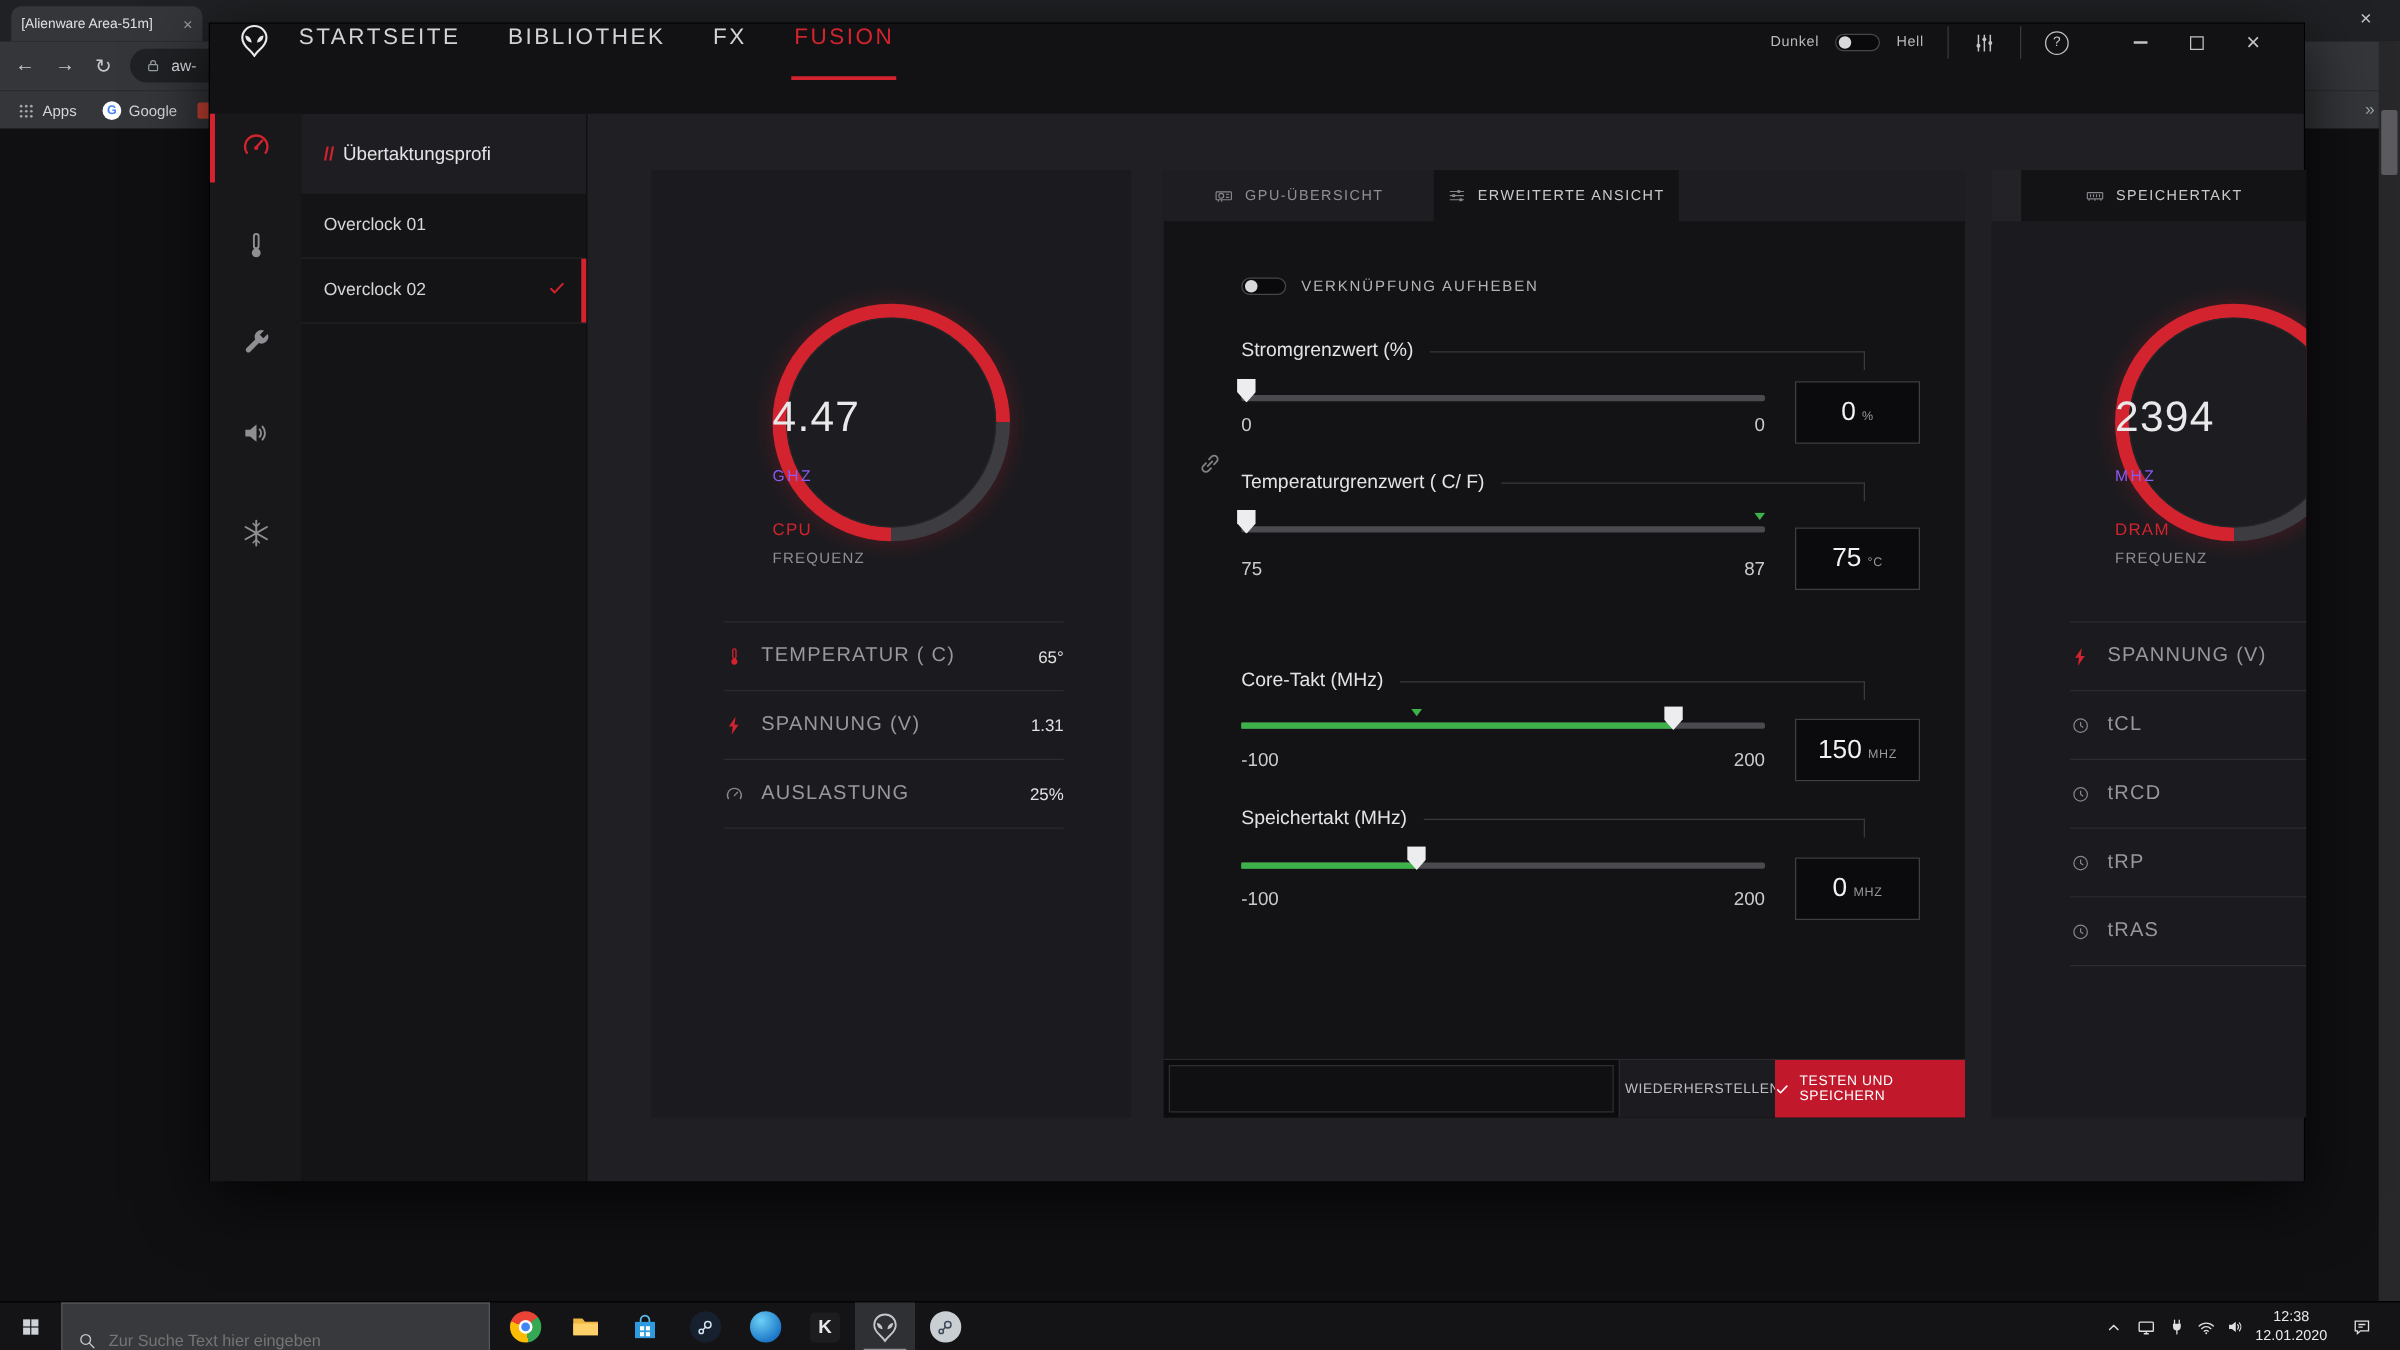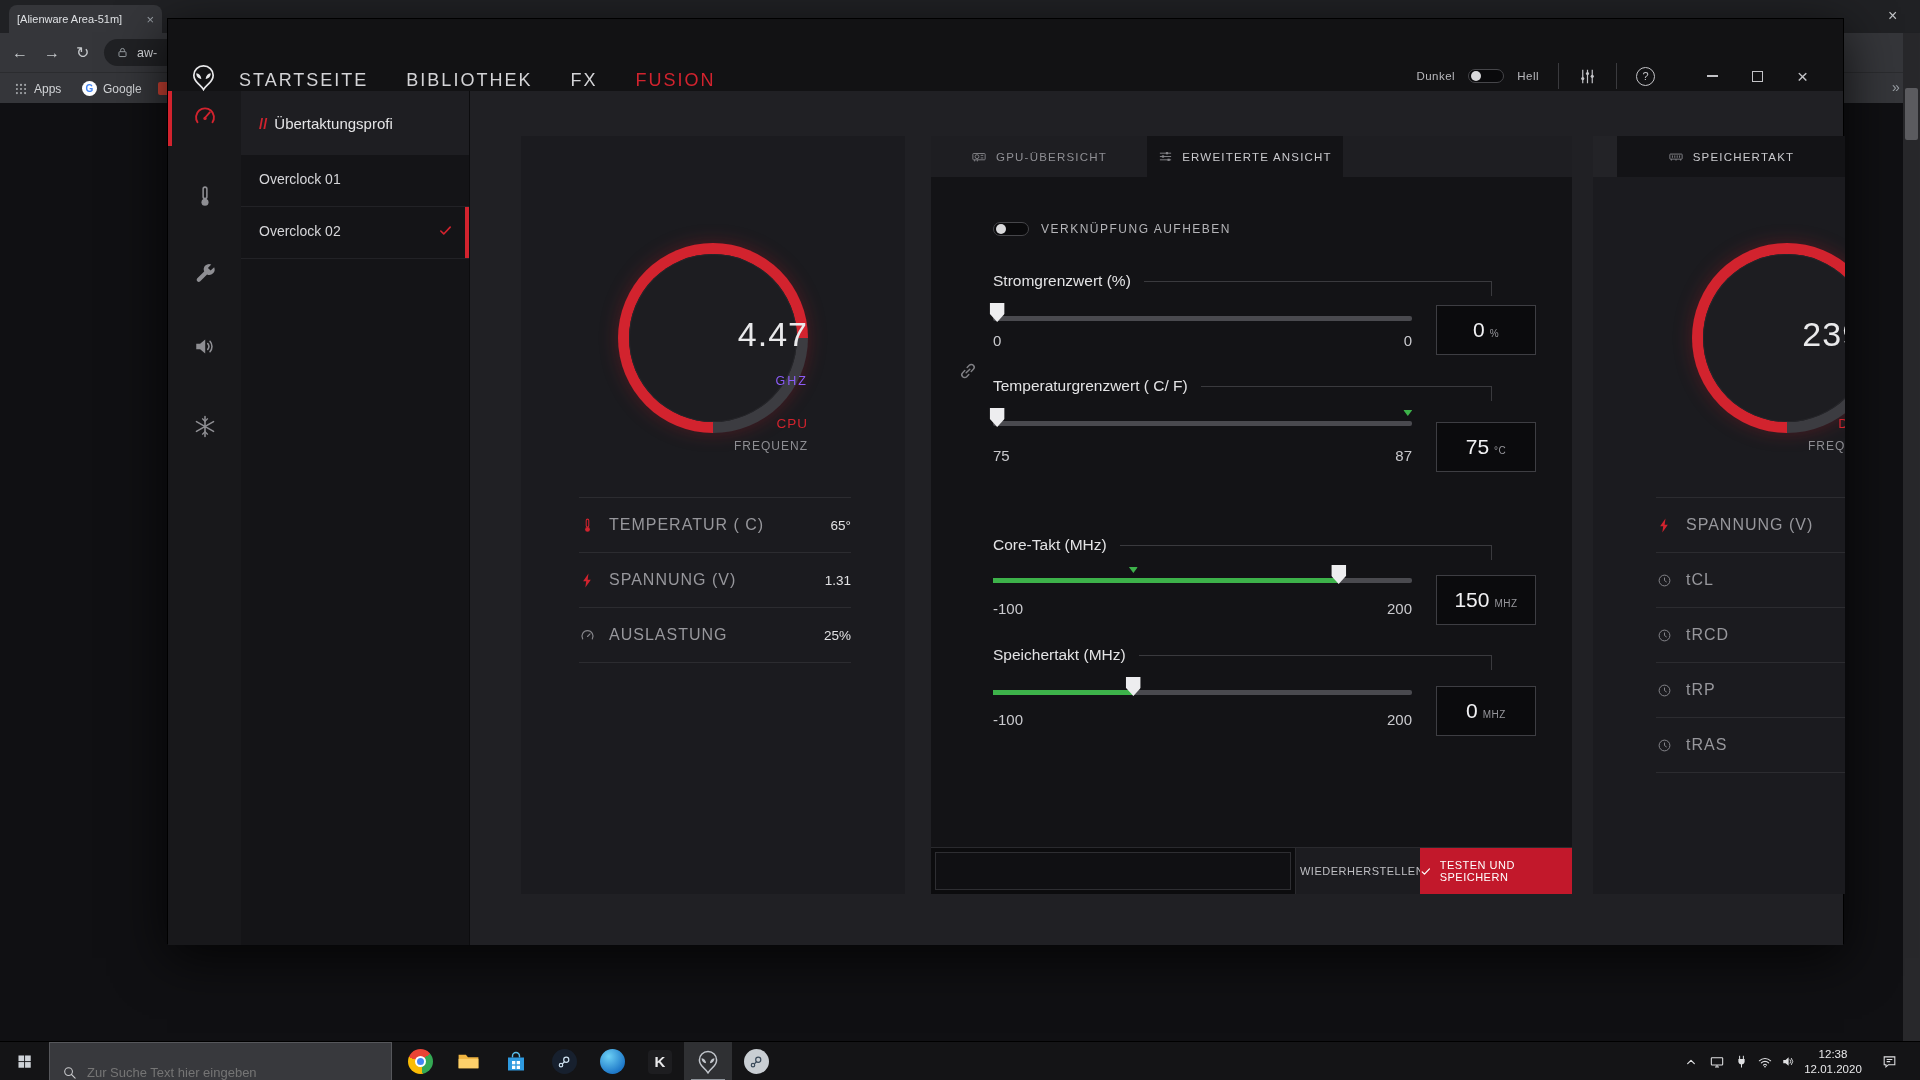--- a/index.html
+++ b/index.html
@@ -24,21 +24,21 @@
   .bm-over{position:absolute;left:1892px;top:6px;font-size:14px;color:#9aa0a6}
   #chr-page{position:absolute;left:0;top:103px;width:1920px;height:938px;background:#101013}
   #chr-scroll{position:absolute;left:1903px;top:33px;width:17px;height:1008px;background:#28282b}
   #chr-thumb{position:absolute;left:2px;top:55px;width:13px;height:52px;background:#5c5c60;border-radius:2px}
 
   .bgp-label{position:absolute;left:324px;top:948px;font-size:12.5px;font-weight:bold;color:#ebebed}
   .bgp-value{position:absolute;left:316px;top:967px;font-size:12.5px;color:#96969a}
 
   
   #app{position:absolute;left:167px;top:18px;width:1677px;height:926px;background:#1a1a1d;border:1px solid #000;box-shadow:0 14px 50px rgba(0,0,0,.75);z-index:5}
-  #aw-titlebar{height:72px;background:#121214;display:flex;align-items:flex-end;position:relative}
+  #aw-titlebar{height:72px;background:#121214;display:flex;align-items:flex-start;position:relative}
   .aw-logo{margin-left:22px;color:#e8e8ea}
   #aw-nav{display:flex;margin-left:22px;gap:38px}
   .nav-item{font-size:18px;letter-spacing:2px;color:#d3d3d6;position:relative;white-space:nowrap}
   .nav-item.active{color:var(--accent-red,#d2232e)}
   .nav-item.active::after{content:"";position:absolute;left:-2px;right:-2px;top:42px;height:3px;background:var(--accent-red,#d2232e)}
   #aw-tb-right{margin-left:auto;display:flex;align-items:center;margin-right:18px;gap:13px}
   .tb-txt{font-size:11.5px;letter-spacing:.5px;color:#b9b9bd}
   .toggle{width:36px;height:14px;border-radius:7px;background:#0a0a0c;border:1px solid #46464a;position:relative}
   .toggle .knob{position:absolute;left:2px;top:1px;width:10px;height:10px;border-radius:50%;background:#d9d9db}
   .vsep{width:1px;height:26px;background:#3a3a3e;margin:0 6px}
@@ -77,21 +77,21 @@
   .tab.active{background:#131316;color:#c9c9cd}
   .tab-cpu{width:206px}
   .tab-gpu{width:216px}
   .tab-adv{width:196px}
   .tab-mem{margin-left:24px;flex:1}
 
   .gauge{position:absolute;left:97px;top:107px;width:190px;height:190px}
   #panel-mem .gauge{left:99px}
   .ring{position:absolute;inset:0;border-radius:50%;background:conic-gradient(from 180deg,var(--accent-red,#d2232e) 0 270deg,#3c3c41 270deg 360deg);filter:drop-shadow(0 0 9px rgba(205,25,40,.28))}
   .ring-inner{position:absolute;inset:11px;border-radius:50%;background:#1d1d21;box-shadow:inset 0 0 0 1px #26262a}
-  .g-line{position:absolute;left:0;width:100%;text-align:right}
+  .g-line{position:absolute;left:0;width:100%;text-align:left}
   .g-value{top:72px;font-size:34px;letter-spacing:1px;color:#e9e9eb}
   .g-unit{top:131px;font-size:12.5px;letter-spacing:2px;color:#8b5cf6}
   .g-l1{top:173px;font-size:13.5px;letter-spacing:1px;color:var(--accent-red,#d2232e)}
   .g-l2{top:196px;font-size:12px;letter-spacing:1px;color:#8e8e93}
 
   .stats{position:absolute;border-top:1px solid #2c2c30}
   #cpu-stats{left:58px;top:361px;width:272px}
   #mem-stats{left:63px;top:361px;width:240px}
   .stat-row{height:55px;border-bottom:1px solid #2c2c30;display:flex;align-items:center;gap:13px}
   .stat-ic{width:17px;height:17px;color:#85858a;flex-shrink:0}

